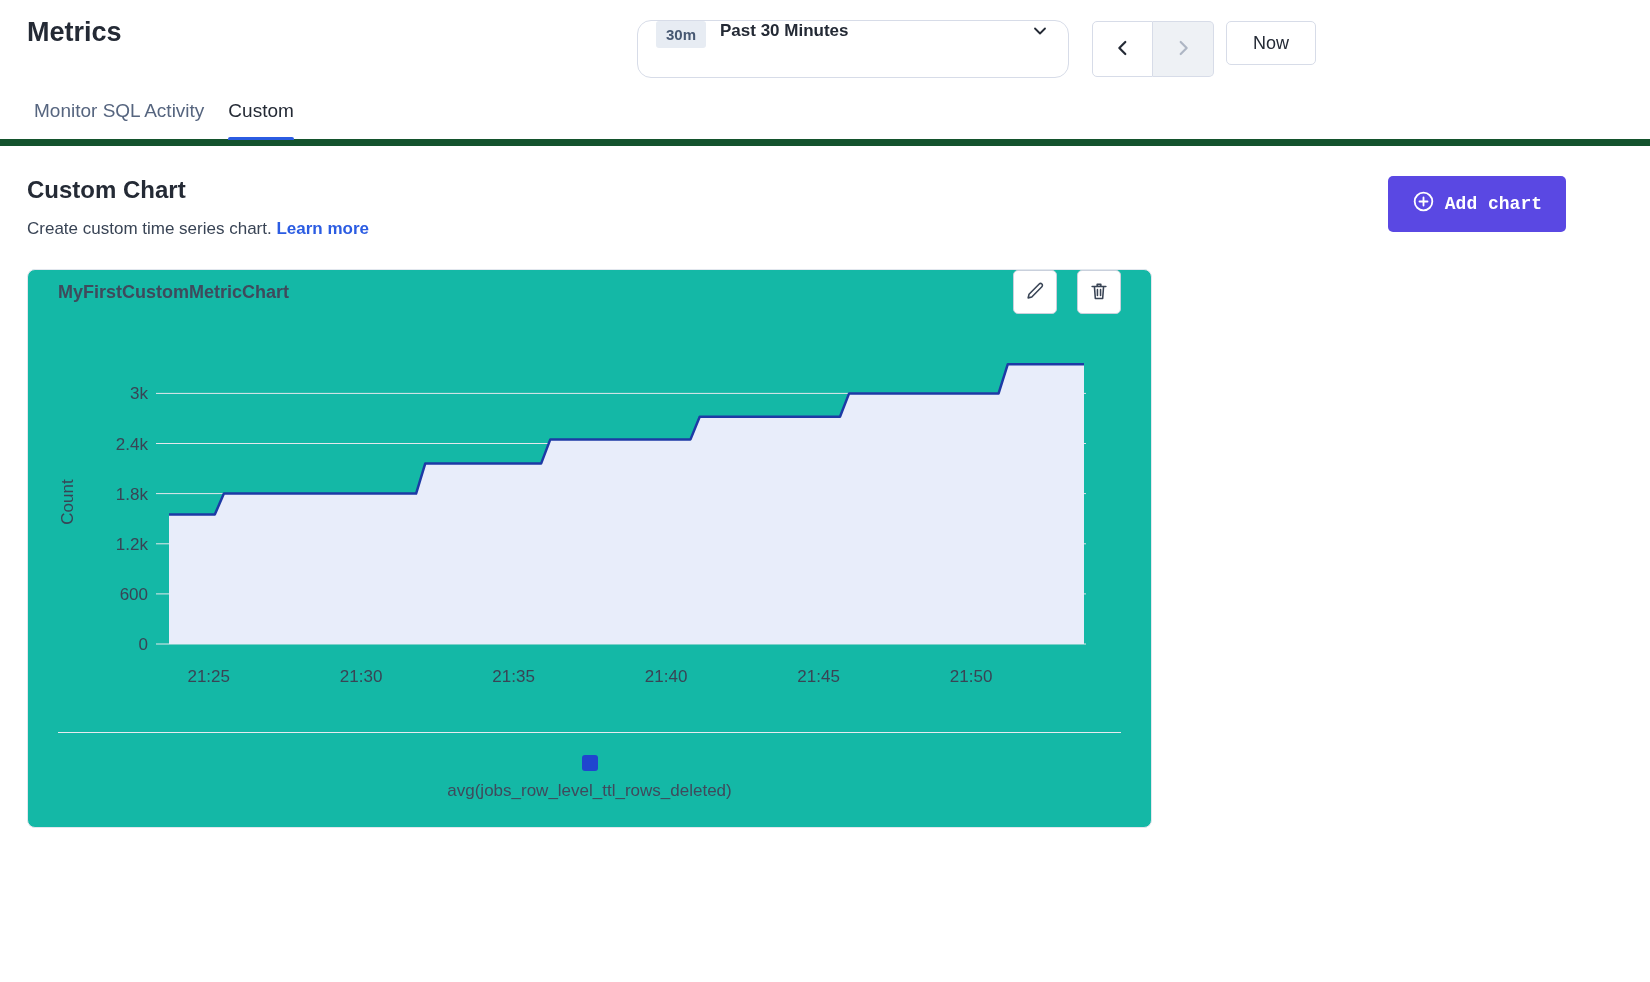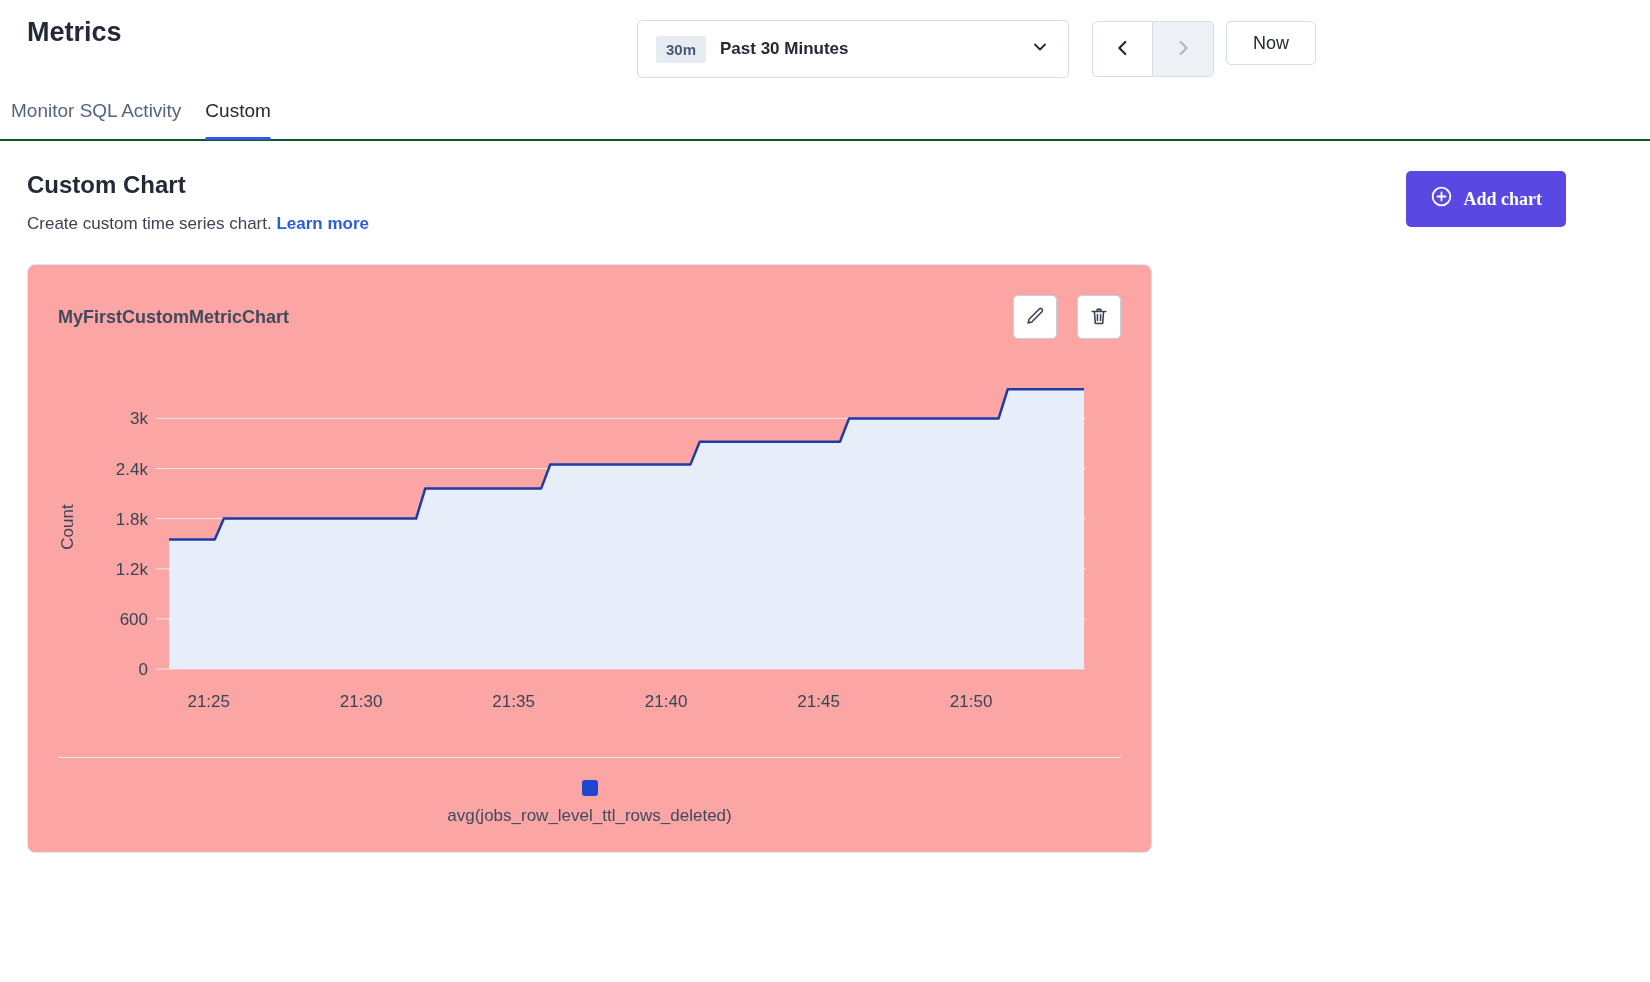--- a/index.html
+++ b/index.html
@@ -3,46 +3,46 @@
 <meta charset="utf-8">
 <style>
   * { box-sizing: border-box; }
   body { margin:0; background:#ffffff; font-family:"Liberation Sans", sans-serif; color:#242a35; }
   .page { position:relative; width:1650px; height:982px; background:#fff; overflow:hidden; }
 
   
   .topbar { position:relative; height:100px; }
   .page-title { position:absolute; left:27px; top:17px; margin:0; font-size:27px; font-weight:700; color:#242a35; }
   .time-selector { position:absolute; left:637px; top:20px; width:432px; height:58px; background:#fff;
-    border:1px solid #d7dce8; border-radius:5px; display:flex; align-items:center; padding:0 18px; cursor:pointer; }
+    border:1px solid #d7dce8; border-radius:14px; display:flex; align-items:flex-start; padding:0 18px; cursor:pointer; }
   .time-badge { background:#e7ecf3; color:#475872; font-weight:700; font-size:15px; border-radius:3px; padding:5px 10px; margin-right:14px; }
   .time-label { font-size:17px; font-weight:600; color:#242a35; flex:1; text-align:left; }
   .arrow-group { position:absolute; left:1092px; top:21px; display:flex; }
   .arrow-btn { width:61px; height:56px; border:1px solid #d7dce8; background:#fff; display:flex; align-items:center; justify-content:center; cursor:pointer; padding:0; }
   .arrow-btn.prev { border-radius:5px 0 0 5px; }
   .arrow-btn.next { border-radius:0 5px 5px 0; border-left:none; background:#eef1f5; cursor:default; }
   .now-btn { position:absolute; left:1226px; top:21px; width:90px; height:44px; border:1px solid #d7dce8; border-radius:5px;
     background:#fff; font-size:18px; font-weight:500; color:#242a35; font-family:inherit; cursor:pointer; }
 
   
-  .tabs { display:flex; gap:24px; padding-left:11px; border-bottom:2px solid #14532d; }
+  .tabs { display:flex; gap:24px; padding-left:34px; border-bottom:7px solid #14532d; }
   .tab { position:relative; font-size:19px; color:#56657f; padding-bottom:17px; cursor:pointer; }
   .tab.active { color:#242a35; font-weight:500; }
   .tab.active::after { content:""; position:absolute; left:0; right:0; bottom:-1px; height:3px; background:#2b5ce2; border-radius:2px 2px 0 0; }
 
   
   .section-head { display:flex; justify-content:space-between; align-items:flex-start; padding:30px 84px 0 27px; }
   .section-title { margin:0; font-size:24px; font-weight:700; color:#242a35; }
   .section-sub { margin-top:15px; font-size:17px; color:#394455; }
   .link { color:#2b5ce2; font-weight:600; cursor:pointer; text-decoration:none; }
   .add-chart-btn { display:flex; align-items:center; gap:10px; height:56px; padding:0 24px; background:#5a48e3; color:#fff;
-    border:none; border-radius:5px; font-size:18px; font-weight:600; font-family:Liberation Serif, serif; cursor:pointer; }
+    border:none; border-radius:5px; font-size:18px; font-weight:600; font-family:Liberation Mono, monospace; cursor:pointer; }
 
   
-  .card { margin:30px 27px 0; width:1125px; background:#fca5a5; border:1px solid #e2e7ee; border-radius:8px; padding-top:30px; }
+  .card { margin:30px 27px 0; width:1125px; background:#14b8a6; border:1px solid #e2e7ee; border-radius:8px; }
   .card-head { display:flex; justify-content:space-between; align-items:center; padding:0 30px; }
   .card-title { font-size:18px; font-weight:700; color:#3f4a5c; }
   .card-actions { display:flex; gap:20px; }
   .icon-btn { width:44px; height:44px; border:1px solid #c9d0dc; border-radius:5px; background:#fff; display:flex; align-items:center; justify-content:center; cursor:pointer; padding:0; }
   #chart-svg { display:block; margin-top:24px; width:1125px; height:356px; }
   .tick { font-size:17px; fill:#394455; font-family:"Liberation Sans", sans-serif; }
   .card-divider { border-top:1px solid #e7eaf0; margin:38px 30px 0; }
   .legend { display:flex; justify-content:center; align-items:center; gap:10px; padding:22px 0 26px;flex-direction:column; }
   .legend-swatch { width:16px; height:16px; border-radius:3px; background:#2045cf; }
   .legend-label { font-size:17px; color:#3f4a5c; }

